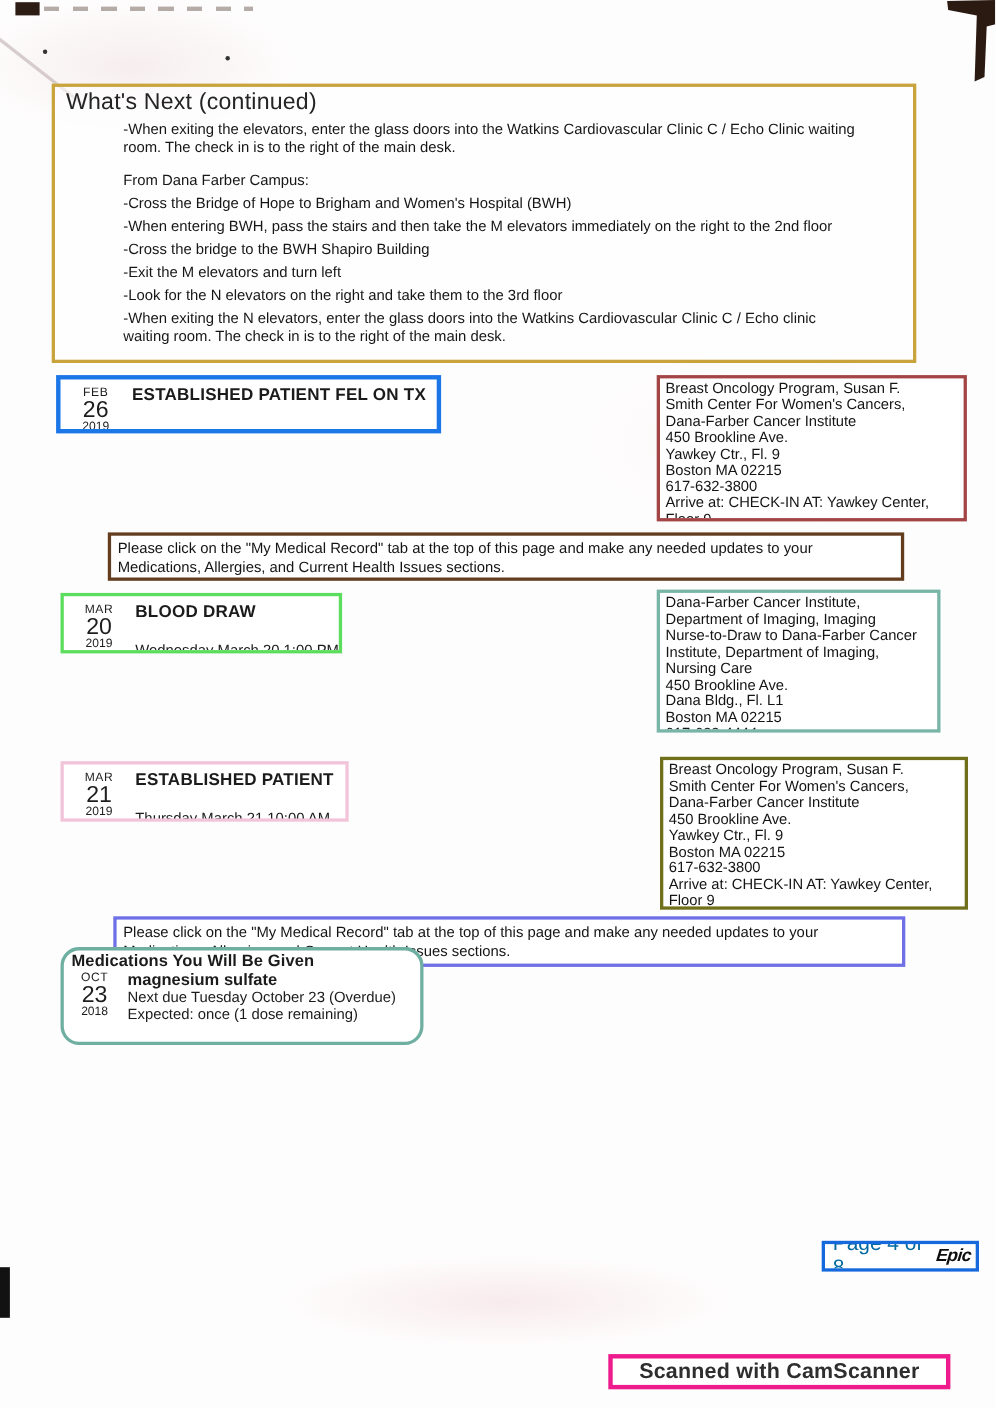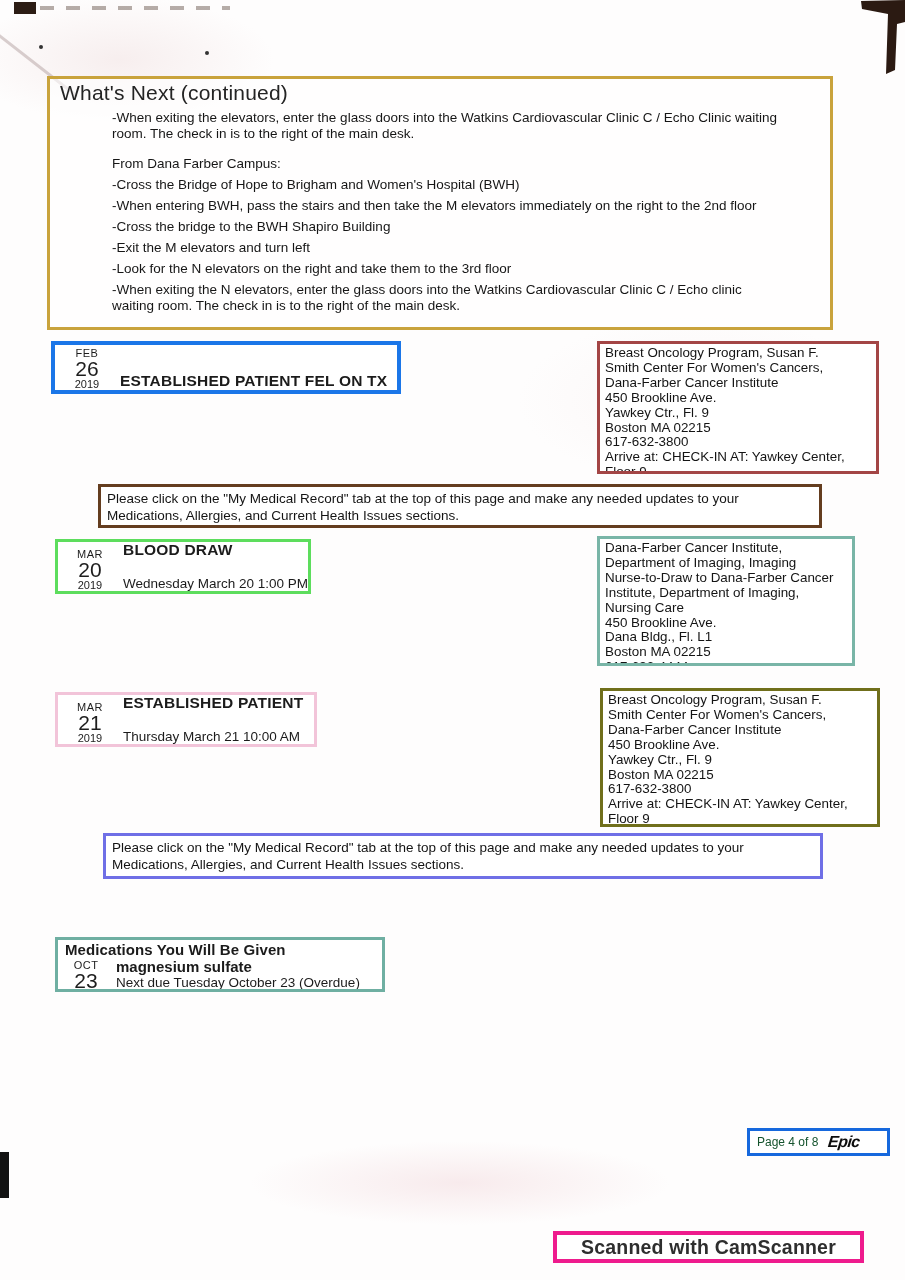--- a/index.html
+++ b/index.html
@@ -30,21 +30,21 @@
   .abox { position:absolute; border-style:solid; background:rgba(255,255,255,.6); overflow:hidden; }
 
   
   .whats-next { left:47px; top:76px; width:786px; height:254px; border-width:3px; padding:2px 6px 0 10px; }
   .wn-title { font-size:21px; font-weight:400; color:#242424; letter-spacing:.2px; }
   .wn-body { padding:5px 0 0 52px; font-size:13.5px; line-height:16px; color:#161616; width:726px; }
   .wn-gap { height:14px; }
   .wn-lines .line { margin-bottom:5px; line-height:16px; }
 
   
-  .appt { display:flex; align-items:flex-end; padding:22px 4px 0 10px; background:#fff; }
+  .appt { display:flex; align-items:flex-start; padding:5px 4px 0 10px; background:#fff; }
   .appt-feb { left:51px; top:341px; width:350px; height:53px; border-width:4px; }
   .appt-mar20 { left:55px; top:539px; width:256px; height:55px; border-width:3px; }
   .appt-mar21 { left:55px; top:692px; width:262px; height:55px; border-width:3px; }
   .datebox { width:44px; text-align:center; color:#1d1d1d; flex:none; }
   .datebox .mon { display:block; font-size:11px; letter-spacing:.5px; line-height:11px; padding-top:2px; }
   .datebox .day { display:block; font-size:21px; line-height:20px; }
   .datebox .yr  { display:block; font-size:11px; line-height:11px; }
   .appt-main { padding-left:11px; padding-top:1px; }
   .appt-title { font-weight:bold; font-size:15.5px; letter-spacing:.2px; white-space:nowrap; }
   .appt-when { font-size:13.5px; margin-top:17px; white-space:nowrap; }
@@ -56,32 +56,32 @@
   .loc-1 { left:597px; top:341px; width:282px; height:133px; border-width:3px; }
   .loc-2 { left:597px; top:536px; width:258px; height:130px; border-width:3px; }
   .loc-3 { left:600px; top:688px; width:280px; height:139px; border-width:3px; }
 
   
   .note { font-size:13.5px; line-height:16.5px; padding:4px 6px; color:#141414; background:#fff; }
   .note-1 { left:98px; top:484px; width:724px; height:44px; border-width:3px; }
   .note-2 { left:103px; top:833px; width:720px; height:46px; border-width:3px; }
 
   
-  .meds { left:55px; top:937px; width:330px; height:55px; border-width:3px; padding:1px 4px 0 7px; background:#fff; }
+  .meds { left:55px; top:861px; width:330px; height:89px; border-width:3px; padding:1px 4px 0 7px; background:#fff;border-radius:17px; }
   .meds-header { font-weight:bold; font-size:15px; letter-spacing:.1px; }
   .meds-row { display:flex; align-items:flex-start; }
   .meds-row .datebox { width:42px; }
   .med-main { padding-left:9px; }
   .med-name { font-weight:bold; font-size:15px; }
   .med-line { font-size:13.5px; line-height:15px; }
 
   
   .pagenum { left:747px; top:1128px; width:143px; height:28px; border-width:3px;
     display:flex; align-items:center; justify-content:flex-start; padding:0 4px 0 7px; background:#fff; }
-  .pagenum .pg { font-size:12px; color:#14532d; }
+  .pagenum .pg { font-size:19px; color:#0369a1; }
   .epic-logo { font-weight:bold; font-style:italic; font-size:16px; letter-spacing:-.5px;
     margin-left:10px; color:#0d0d0d; transform:skewX(-6deg); }
 
   
   .camscan { left:553px; top:1231px; width:311px; height:32px; border-width:4px;
     display:flex; align-items:center; justify-content:center; background:#fff; }
   .camscan span { font-weight:bold; font-size:19.5px; color:#2e2e2e; letter-spacing:.2px; white-space:nowrap; }
 </style>
 </head>
 <body>

